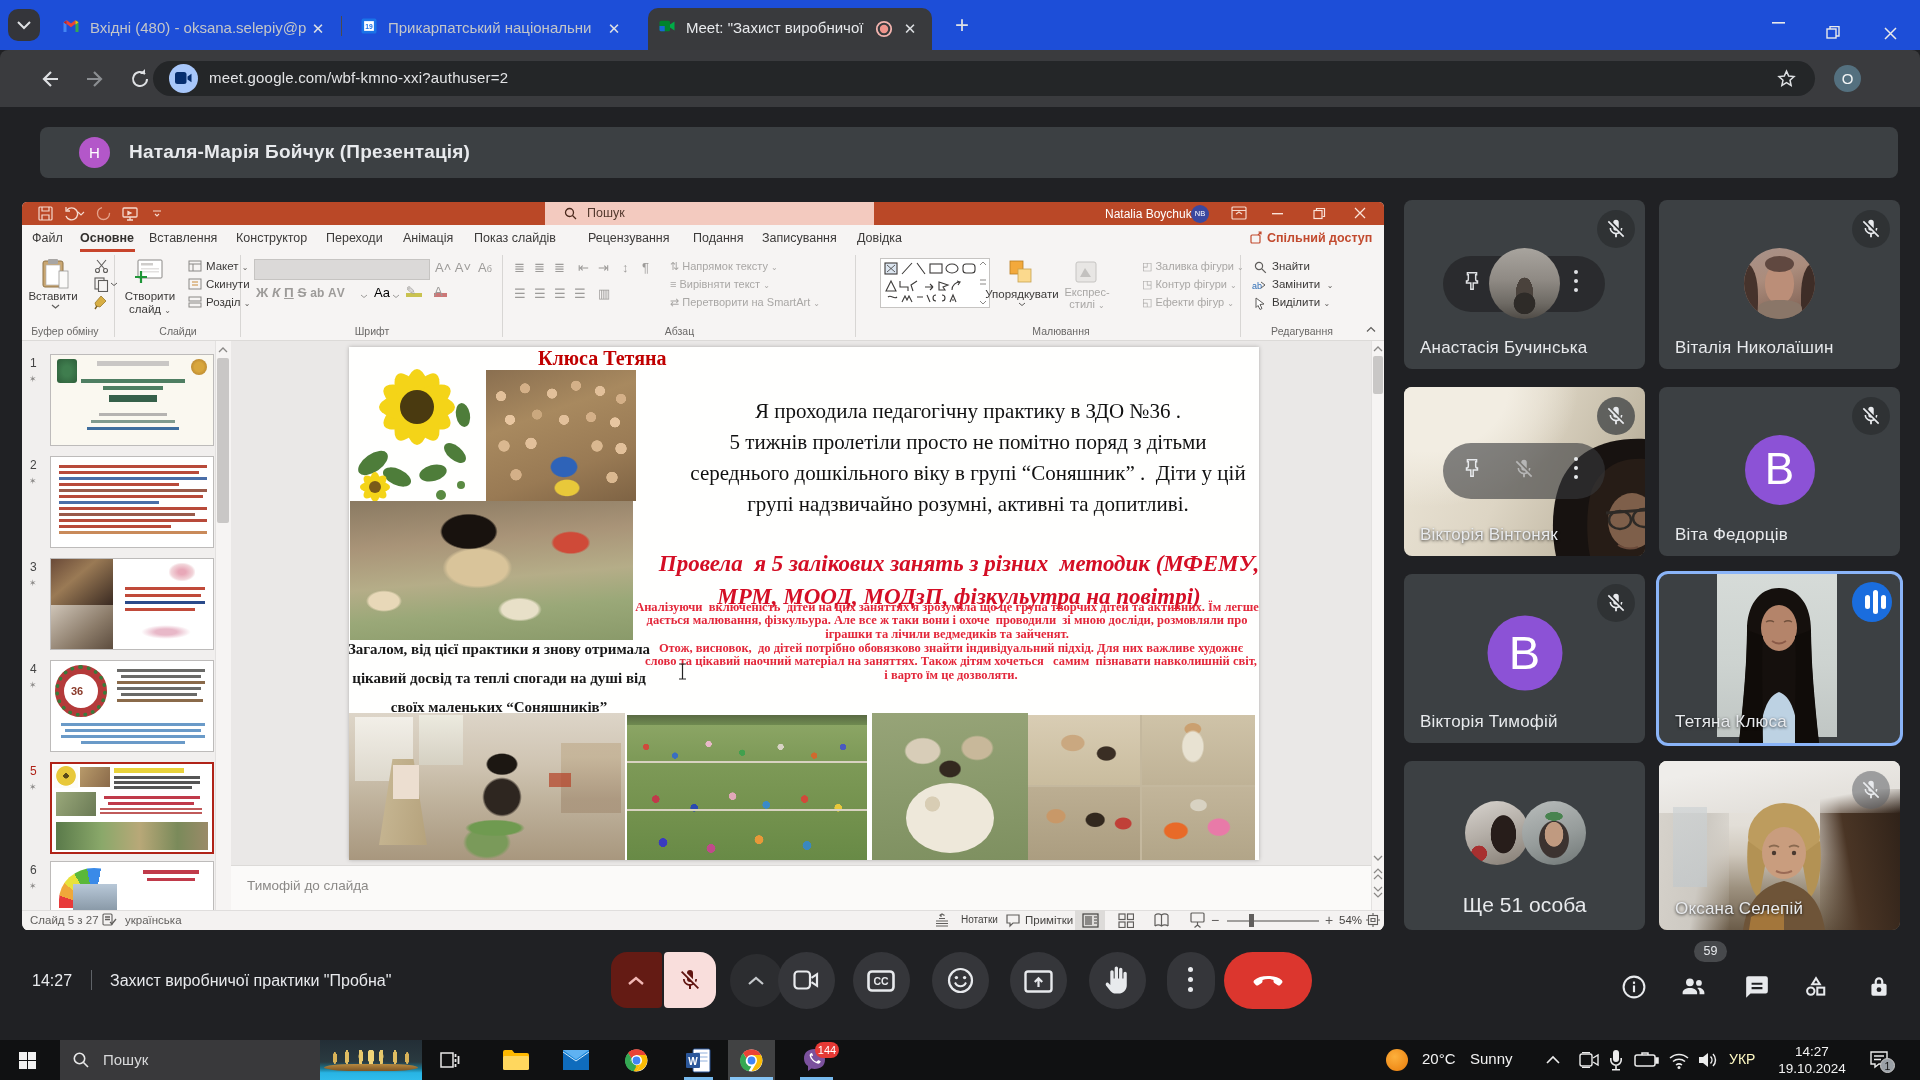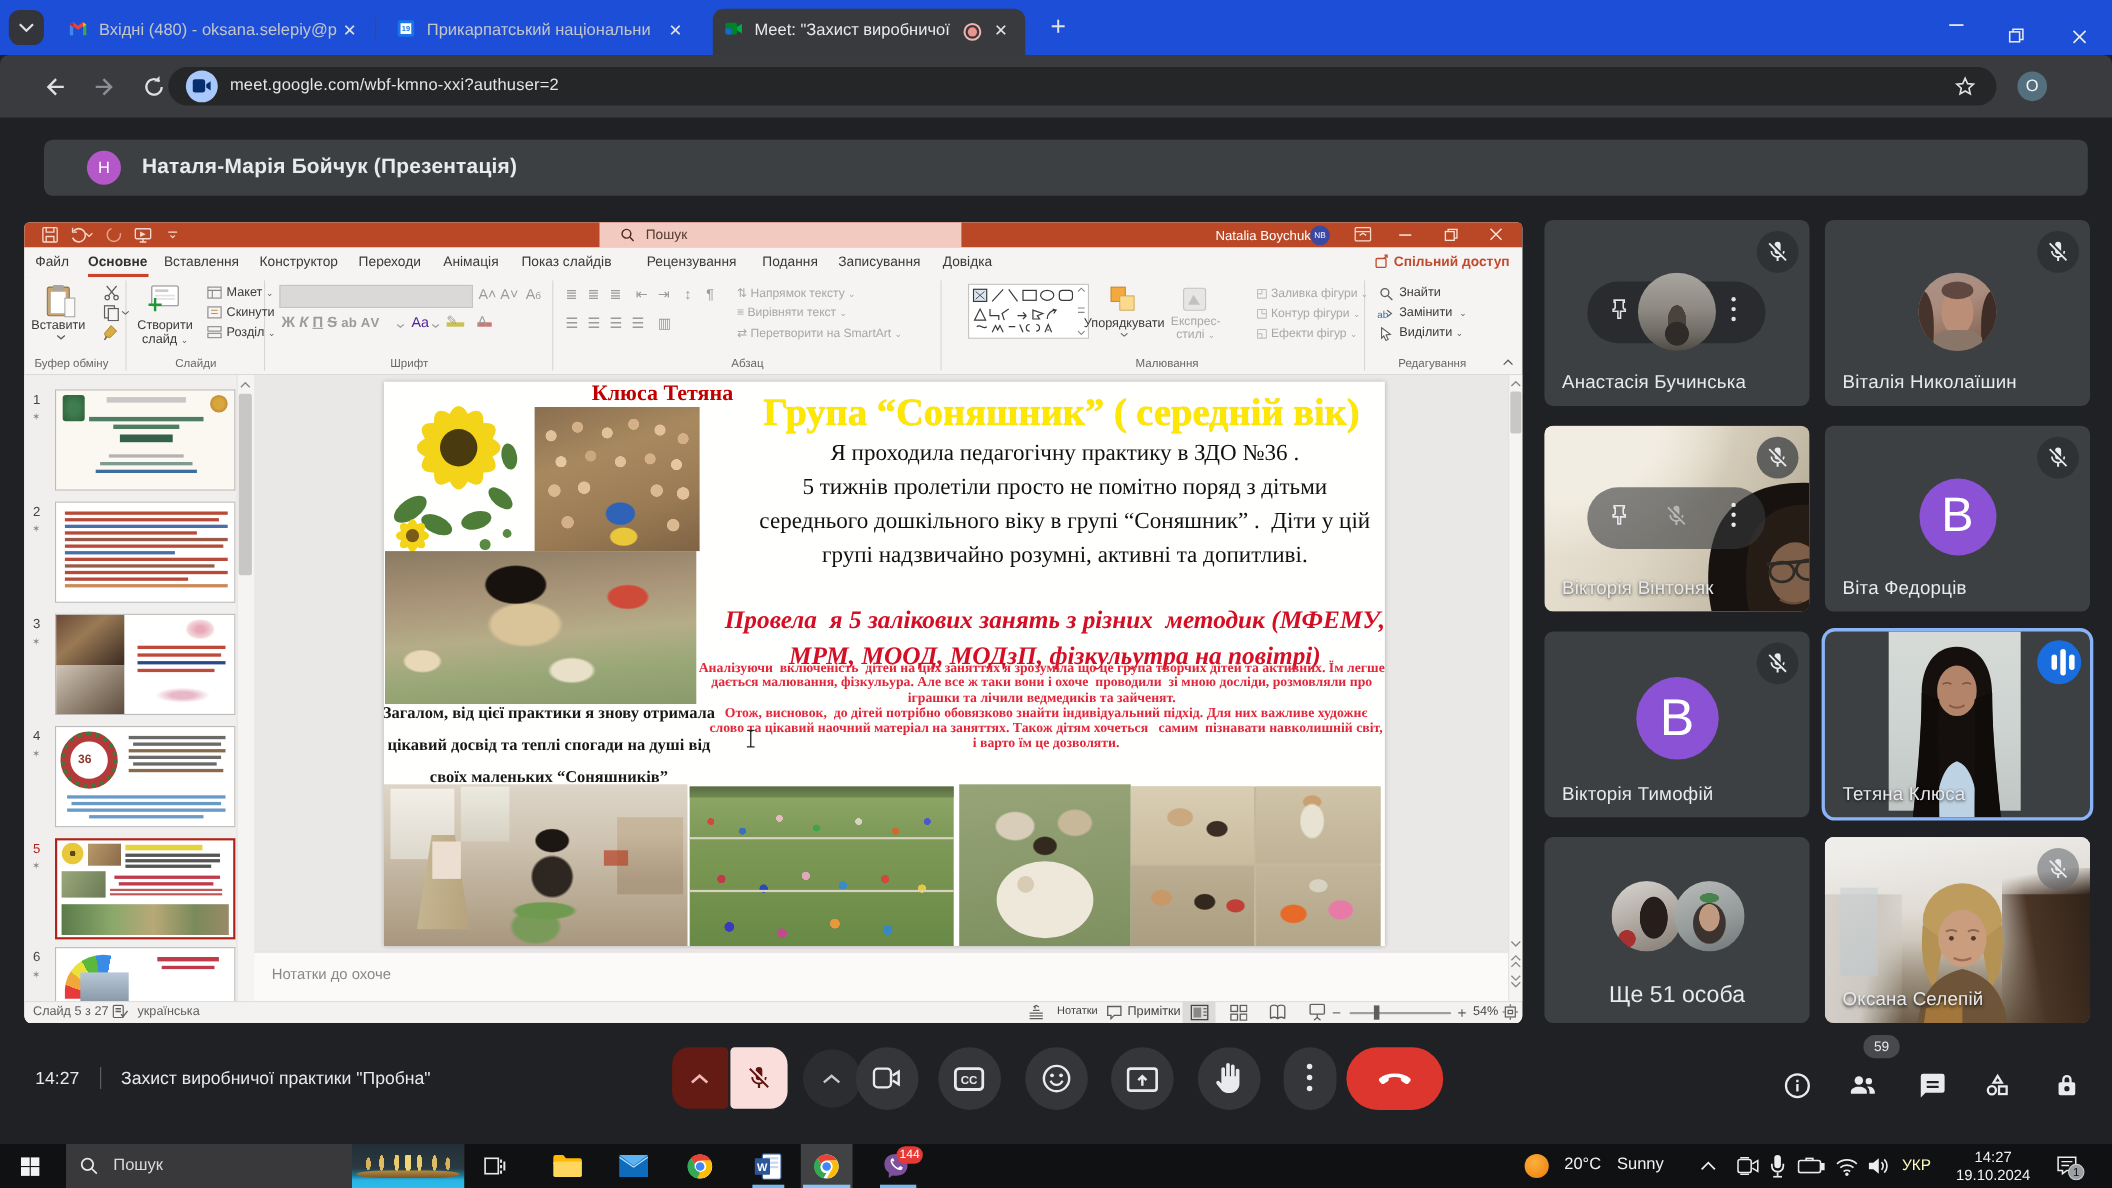--- a/index.html
+++ b/index.html
@@ -287,21 +287,21 @@
         </svg>
       <div style="position:absolute;left:184px;top:94px;font-size:11.5px;color:#3c3a39;">Розділ <span style="font-size:8px;color:#5f5d5b;">⌄</span></div>
 
       <div style="position:absolute;left:232px;top:57px;width:176px;height:21px;background:#dbd9d8;border:1px solid #c6c4c2;"></div>
       <div style="position:absolute;left:413px;top:58px;color:#9d9b99;font-size:13px;">А˄ А˅</div>
       <div style="position:absolute;left:456px;top:58px;color:#9d9b99;font-size:13px;">А<span style="font-size:9px;">б</span></div>
       <div style="position:absolute;left:234px;top:83px;color:#9d9b99;font-size:13.5px;font-weight:bold;">Ж <span style="font-style:italic;">К</span> <span style="text-decoration:underline;">П</span> <span style="text-decoration:line-through;">S</span> <span style="font-size:12px;">ab</span> <span style="font-size:12px;">АV</span></div>
       <svg style="position:absolute;left:338px;top:92px;" width="8" height="5">
           <path d="M1 1l3 2.5L7 1" stroke="#9d9b99" stroke-width="1" fill="none"></path>
         </svg>
-      <div style="position:absolute;left:352px;top:83px;color:#4c1d95;font-size:13px;">Аа</div>
+      <div style="position:absolute;left:352px;top:83px;color:#000000;font-size:13px;">Аа</div>
       <svg style="position:absolute;left:370px;top:92px;" width="8" height="5">
           <path d="M1 1l3 2.5L7 1" stroke="#9d9b99" stroke-width="1" fill="none"></path>
         </svg>
       <div style="position:absolute;left:384px;top:82px;width:16px;height:13px;border-bottom:4px solid #c9c250;color:#9d9b99;font-size:12px;">✎</div>
       <div style="position:absolute;left:412px;top:82px;width:13px;height:13px;border-bottom:4px solid #c77;color:#9d9b99;font-size:13px;">А</div>
 
       <div class="pgico" style="left:492px;top:58px;">≣</div>
         <div class="pgico" style="left:512px;top:58px;">≣</div>
         <div class="pgico" style="left:532px;top:58px;">≣</div>
         <div class="pgico" style="left:556px;top:58px;">⇤</div>
@@ -521,21 +521,20 @@
 
       <div style="position:absolute;left:1px;top:154px;width:283px;height:139px;background:
         radial-gradient(ellipse 48px 30px at 42% 22%, #18120e 0 55%, transparent 60%),
         radial-gradient(ellipse 60px 36px at 45% 48%, #d9c49a 0 50%, transparent 58%),
         radial-gradient(ellipse 34px 20px at 78% 30%, #cf4a38 0 50%, transparent 58%),
         radial-gradient(ellipse 30px 18px at 12% 72%, #e8d8b8 0 50%, transparent 60%),
         radial-gradient(ellipse 40px 22px at 60% 78%, #e8e0c8 0 45%, transparent 55%),
         linear-gradient(175deg,#8a7a62 0%,#a99478 30%,#b5ad88 55%,#9aa878 75%,#8a9a6a 100%);"></div>
 
       <div style="position:absolute;left:189px;top:0px;width:160px;color:#c00000;font-size:20px;font-weight:bold;">Клюса Тетяна</div>
-      <div style="position:absolute;left:316px;top:8px;width:600px;text-align:center;color:#ffe800;font-size:35px;font-weight:bold;text-shadow:0 0 1px #d8b800;">Група “Соняшник” ( середній вік)</div>
       <div style="position:absolute;left:312px;top:49px;width:614px;text-align:center;color:#111;font-size:21px;line-height:31px;">Я проходила педагогічну практику в ЗДО №36 .<br>5 тижнів пролетіли просто не помітно поряд з дітьми<br>середнього дошкільного віку в групі “Соняшник” .&nbsp;&nbsp;Діти у цій<br>групі надзвичайно розумні, активні та допитливі.</div>
       <div style="position:absolute;left:270px;top:200px;width:680px;text-align:center;color:#d40e25;font-size:23px;line-height:33px;font-weight:bold;font-style:italic;">Провела&nbsp; я 5 залікових занять з різних&nbsp; методик (МФЕМУ,<br>МРМ, МООД, МОДзП, фізкульутра на повітрі)</div>
       <div style="position:absolute;left:284px;top:254px;width:628px;text-align:center;color:#e3273a;font-size:12.5px;line-height:13.4px;font-weight:bold;">Аналізуючи&nbsp; включеність&nbsp; дітей на цих заняттях я зрозуміла що це група творчих дітей та активних. Їм легше дається малювання, фізкульура. Але все ж таки вони і охоче&nbsp; проводили&nbsp; зі мною досліди, розмовляли про іграшки та лічили ведмедиків та зайченят.</div>
       <div style="position:absolute;left:295px;top:295px;width:614px;text-align:center;color:#e3273a;font-size:12.5px;line-height:13.4px;font-weight:bold;">Отож, висновок,&nbsp; до дітей потрібно обовязково знайти індивідуальний підхід. Для них важливе художнє слово та цікавий наочний матеріал на заняттях. Також дітям хочеться&nbsp;&nbsp; самим&nbsp; пізнавати навколишній світ, і варто їм це дозволяти.</div>
       <div style="position:absolute;left:-15px;top:288px;width:330px;text-align:center;color:#181818;font-size:15px;line-height:29px;font-weight:bold;">Загалом, від цієї практики я знову отримала<br>цікавий досвід та теплі спогади на душі від<br>своїх маленьких “Соняшників”</div>
 
       <div style="position:absolute;left:0;top:366px;width:276px;height:147px;background:
         radial-gradient(ellipse 40px 28px at 50% 88%, #7a9a5a 0 50%, transparent 60%),
         linear-gradient(180deg,#ddd5c8 0%,#cfc4b2 35%,#bfb29c 60%,#a8977e 100%);">
         <div style="position:absolute;left:6px;top:4px;width:58px;height:64px;background:linear-gradient(180deg,#f2efe8,#ddd8cc);"></div>
@@ -595,21 +594,21 @@
         <path d="M1 2l4 4 4-4" stroke="#8a8886" stroke-width="1.3" fill="none"></path>
       </svg>
     <svg style="position:absolute;left:1351px;top:666px;" width="10" height="12">
         <path d="M1 5l4-4 4 4M1 11l4-4 4 4" stroke="#8a8886" stroke-width="1.2" fill="none"></path>
       </svg>
     <svg style="position:absolute;left:1351px;top:684px;" width="10" height="12">
         <path d="M1 1l4 4 4-4M1 7l4 4 4-4" stroke="#8a8886" stroke-width="1.2" fill="none"></path>
       </svg>
 
     <div style="position:absolute;left:209px;top:663px;width:1140px;height:45px;background:#fbfaf9;border-top:1px solid #dcdad8;"></div>
-    <div style="position:absolute;left:225px;top:676px;color:#8a8886;font-size:13.5px;">Нотатки до охоче</div>
+    <div style="position:absolute;left:225px;top:676px;color:#8a8886;font-size:13.5px;">Тимофій до слайда</div>
 
     <div style="position:absolute;left:0;top:708px;width:1362px;height:21px;background:#f4f2f1;border-top:1px solid #e0dedd;"></div>
     <div style="position:absolute;left:8px;top:712px;color:#605e5c;font-size:11.5px;">Слайд 5 з 27</div>
     <svg style="position:absolute;left:80px;top:711px;" width="15" height="14" viewBox="0 0 15 14" fill="none" stroke="#605e5c" stroke-width="1.1">
         <rect x="1" y="1" width="9" height="11" rx="1"></rect>
         <path d="M3 4h5M3 6.5h5M8 9l2 2 4-5" stroke-width="1.3"></path>
       </svg>
     <div style="position:absolute;left:103px;top:712px;color:#605e5c;font-size:11.5px;">українська</div>
     <svg style="position:absolute;left:912px;top:711px;" width="16" height="15" viewBox="0 0 16 15" fill="none" stroke="#605e5c" stroke-width="1.2">
         <path d="M2 13h12M2 10.5h12M2 8h12M5 5.5h6M7 1v3M5.5 2.5L8 1l2.5 1.5"></path>

